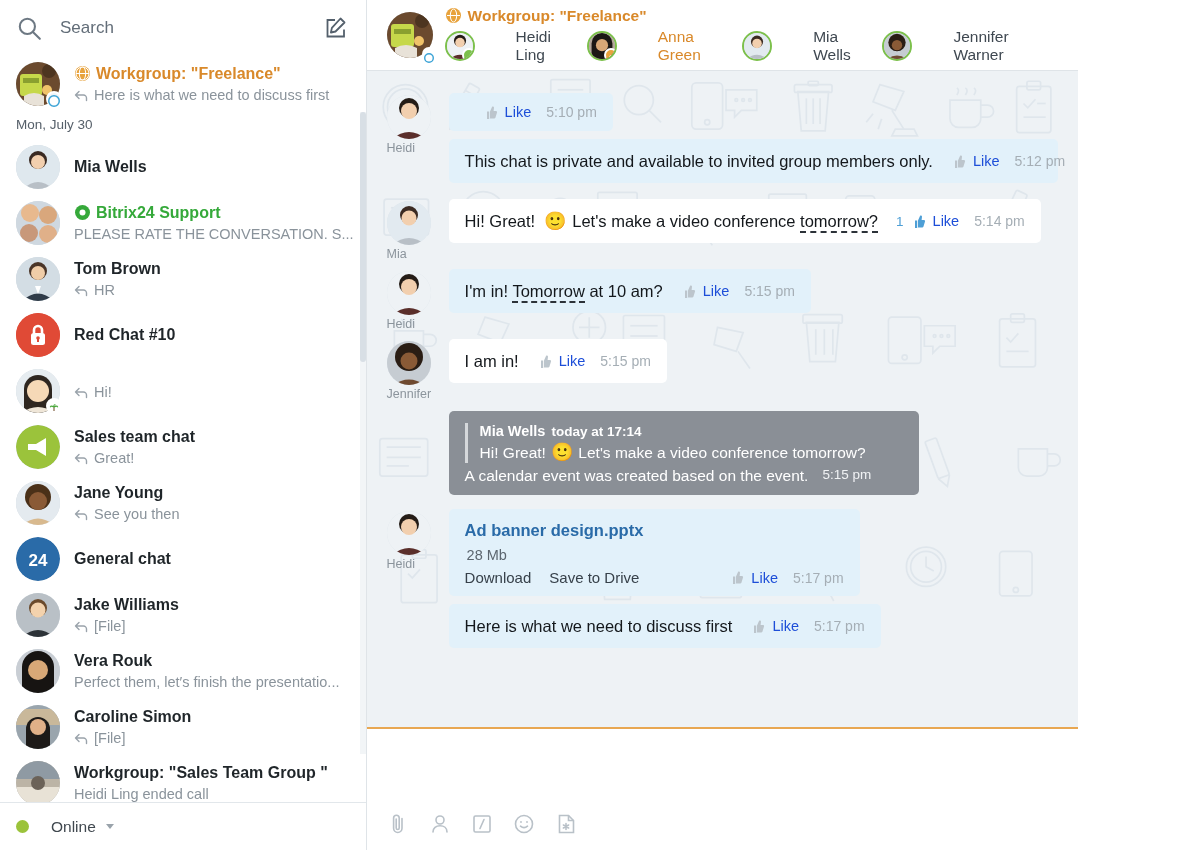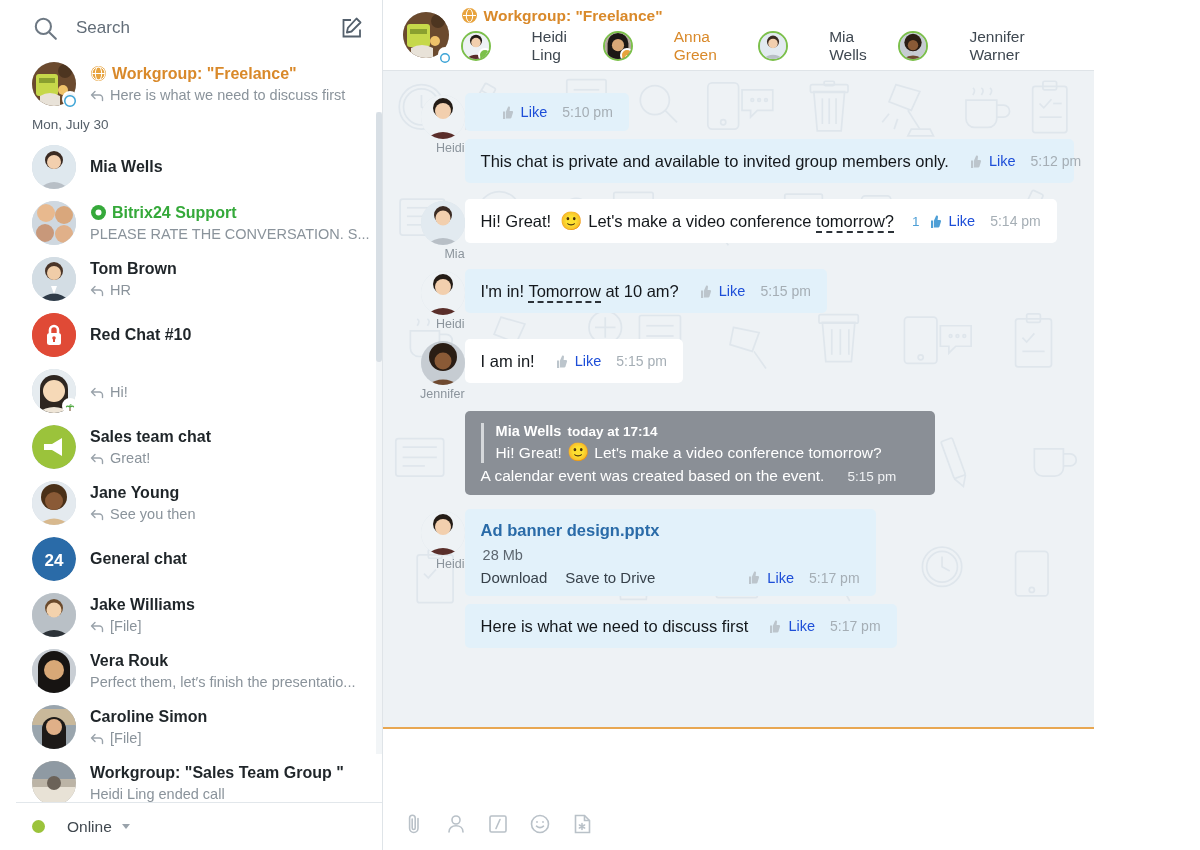--- a/index.html
+++ b/index.html
@@ -2,21 +2,21 @@
 <html><head>
 <meta charset="utf-8">
 <style>
   * { box-sizing: border-box; margin: 0; padding: 0; }
   html, body {
     width: 1200px; height: 850px;
     font-family: "Liberation Sans", sans-serif;
     background: #ffffff;
     overflow: hidden;
   }
-  #app { display: flex; width: 1024px; height: 850px; position: relative; margin-left: 16px; }
+  #app { display: flex; width: 1024px; height: 850px; position: relative; }
 
   
   #sidebar {
     width: 368px; height: 850px;
     background: #ffffff;
     border-right: 1px solid #dfe4e8;
     display: flex; flex-direction: column;
     position: relative;
   }
   #search-bar {
@@ -126,21 +126,21 @@
     flex: 1 1 auto; position: relative; overflow: hidden;
     background-color: #eef2f5;
     padding: 22px 0 10px 0;
   }
   #pattern { position: absolute; inset: 0; opacity: 1; pointer-events: none; }
 
   #messages { position: relative; padding-left: 20px; padding-right: 20px; }
 
   .msg-row { display: flex; align-items: flex-start; margin-bottom: 8px; position: relative; }
   .msg-av-col { flex: 0 0 62px; width: 62px; display: flex; flex-direction: column;
-                align-items: flex-end; padding-top: 2px; }
+                align-items: flex-start; padding-top: 2px; }
   .msg-av {
     width: 44px; height: 44px; border-radius: 50%; overflow: hidden;
     background: #dbe3e9; position: relative;
   }
   .msg-av-name { font-size: 12.5px; color: #8b949c; margin-top: 2px; }
   .msg-stack { flex: 1 1 auto; min-width: 0; }
 
   .bubble {
     display: inline-flex; align-items: center;
     background: #e2f1fa; border-radius: 5px;
@@ -162,21 +162,21 @@
   .sys-block {
     background: #8a8f96; border-radius: 5px;
     padding: 12px 16px 10px 16px; margin: 10px 0 14px 0;
     width: 470px; color: #ffffff;
   }
   .sys-quote { border-left: 3px solid #d5d8db; padding-left: 12px; margin-bottom: 4px; }
   .sys-q-head { font-size: 14.5px; margin-bottom: 3px; }
   .sys-q-head b { font-weight: bold; }
   .sys-q-head .qt { font-weight: bold; font-size: 13.5px; margin-left: 6px; }
   .sys-q-body { font-size: 15.5px; line-height: 21px; }
-  .sys-foot { font-size: 15.5px; margin-top: 4px; display: flex; align-items: center; gap: 9px; }
+  .sys-foot { font-size: 15.5px; margin-top: 4px; display: flex; align-items: flex-start; }
   .sys-foot .timestamp { color: #f0f2f4; font-size: 13.5px; margin-left: 14px; }
 
   
   .file-bubble {
     background: #e2f1fa; border-radius: 5px; padding: 12px 16px 10px 16px;
     display: inline-block; margin-bottom: 8px; min-width: 400px;
   }
   .file-name { font-size: 16.5px; color: #2a6ba8; font-weight: bold; margin-bottom: 7px; }
   .file-size { font-size: 14.5px; color: #5c666f; margin-bottom: 6px; padding-left: 2px; }
   .file-actions { display: flex; }

